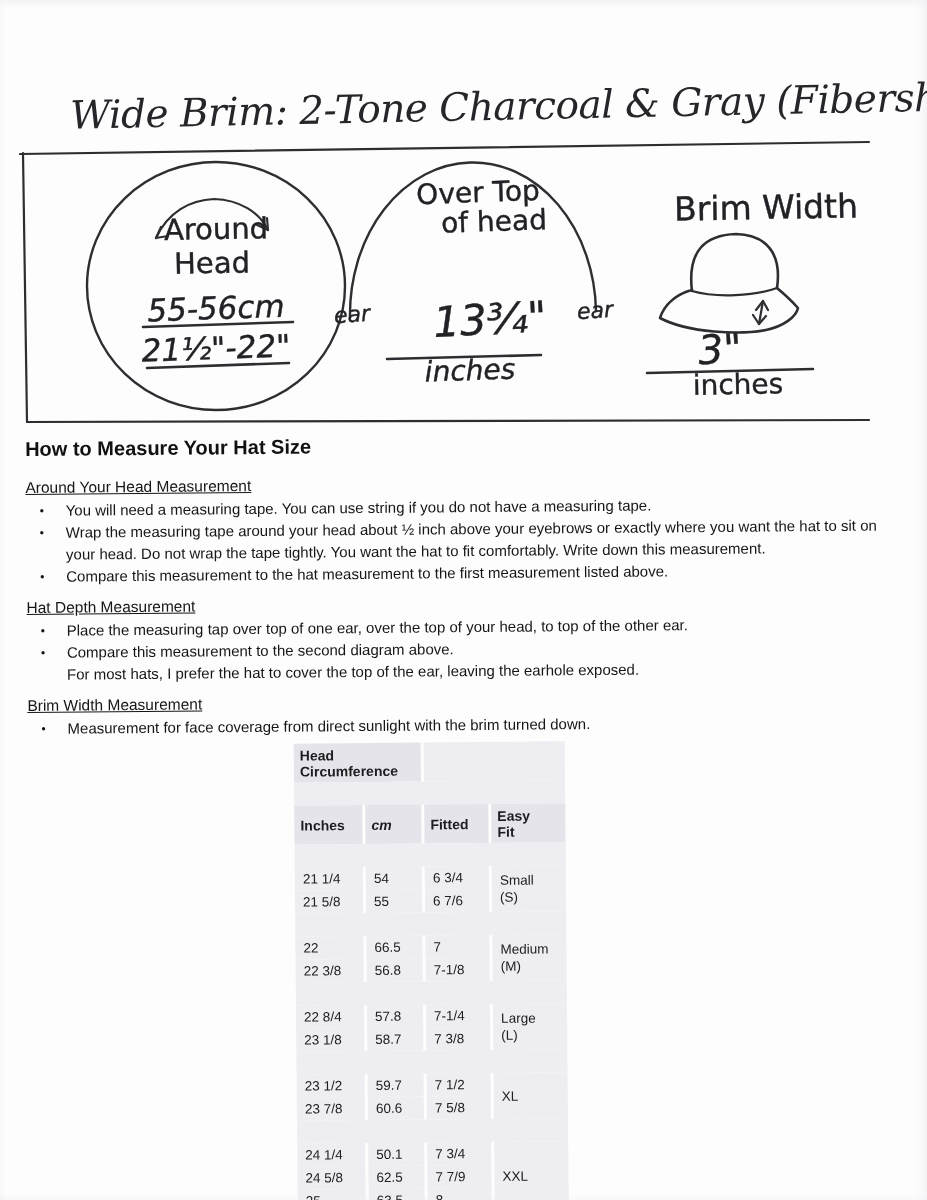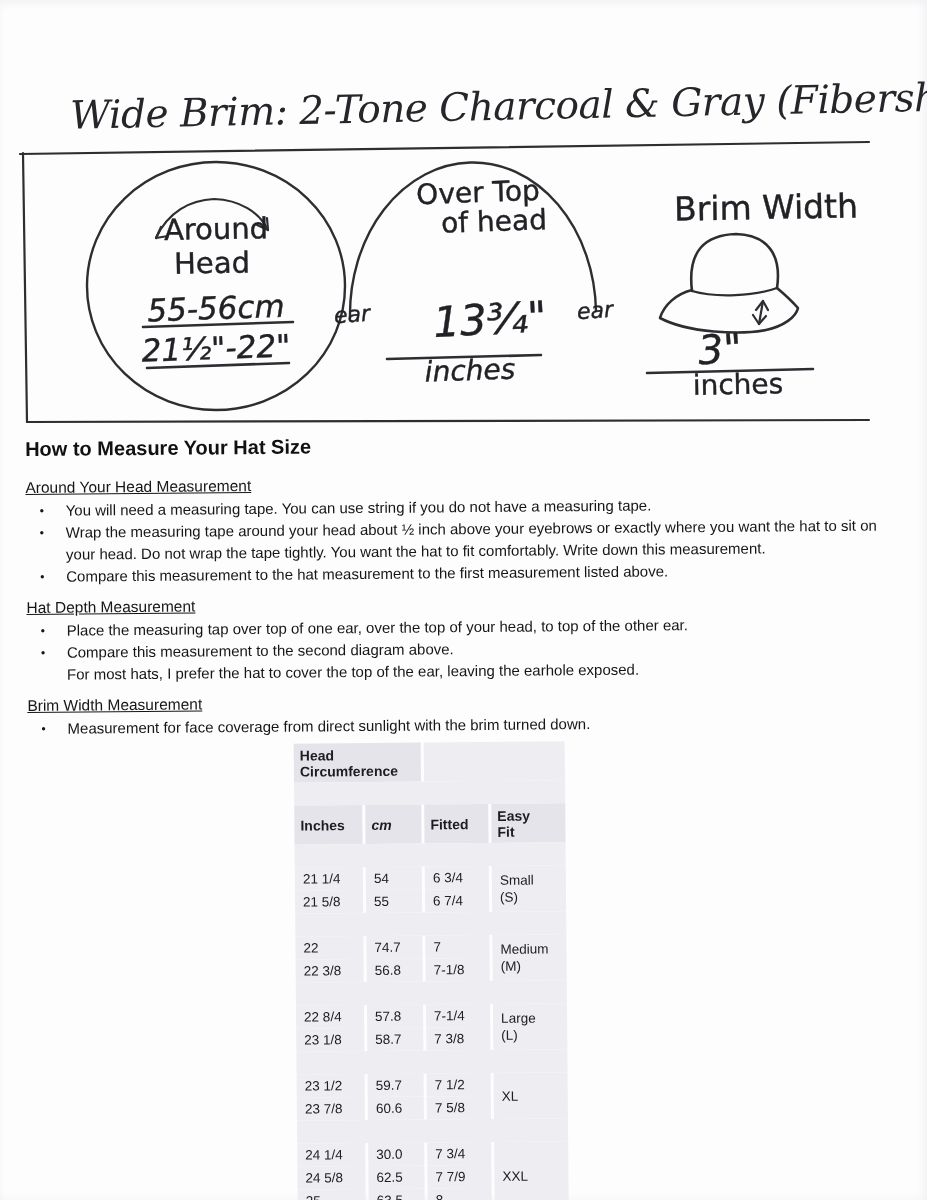--- a/index.html
+++ b/index.html
@@ -177,29 +177,29 @@
           <td>54</td>
           <td>6 3/4</td>
           <td class="fitcell" rowspan="2">
             <div>Small</div>
             <div>(S)</div>
           </td>
         </tr>
         <tr>
           <td>21 5/8</td>
           <td>55</td>
-          <td>6 7/4</td>
+          <td>6 7/6</td>
         </tr>
         <tr class="spg">
               <td colspan="4"></td>
             </tr>
 
         <tr>
           <td>22</td>
-          <td>74.7</td>
+          <td>66.5</td>
           <td>7</td>
           <td class="fitcell" rowspan="2">
             <div>Medium</div>
             <div>(M)</div>
           </td>
         </tr>
         <tr>
           <td>22 3/8</td>
           <td>56.8</td>
           <td>7-1/8</td>
@@ -238,21 +238,21 @@
           <td>23 7/8</td>
           <td>60.6</td>
           <td>7 5/8</td>
         </tr>
         <tr class="spg">
               <td colspan="4"></td>
             </tr>
 
         <tr>
           <td>24 1/4</td>
-          <td>30.0</td>
+          <td>50.1</td>
           <td>7 3/4</td>
           <td class="fitcell" rowspan="3">
             <div>XXL</div>
           </td>
         </tr>
         <tr>
           <td>24 5/8</td>
           <td>62.5</td>
           <td>7 7/9</td>
         </tr>

